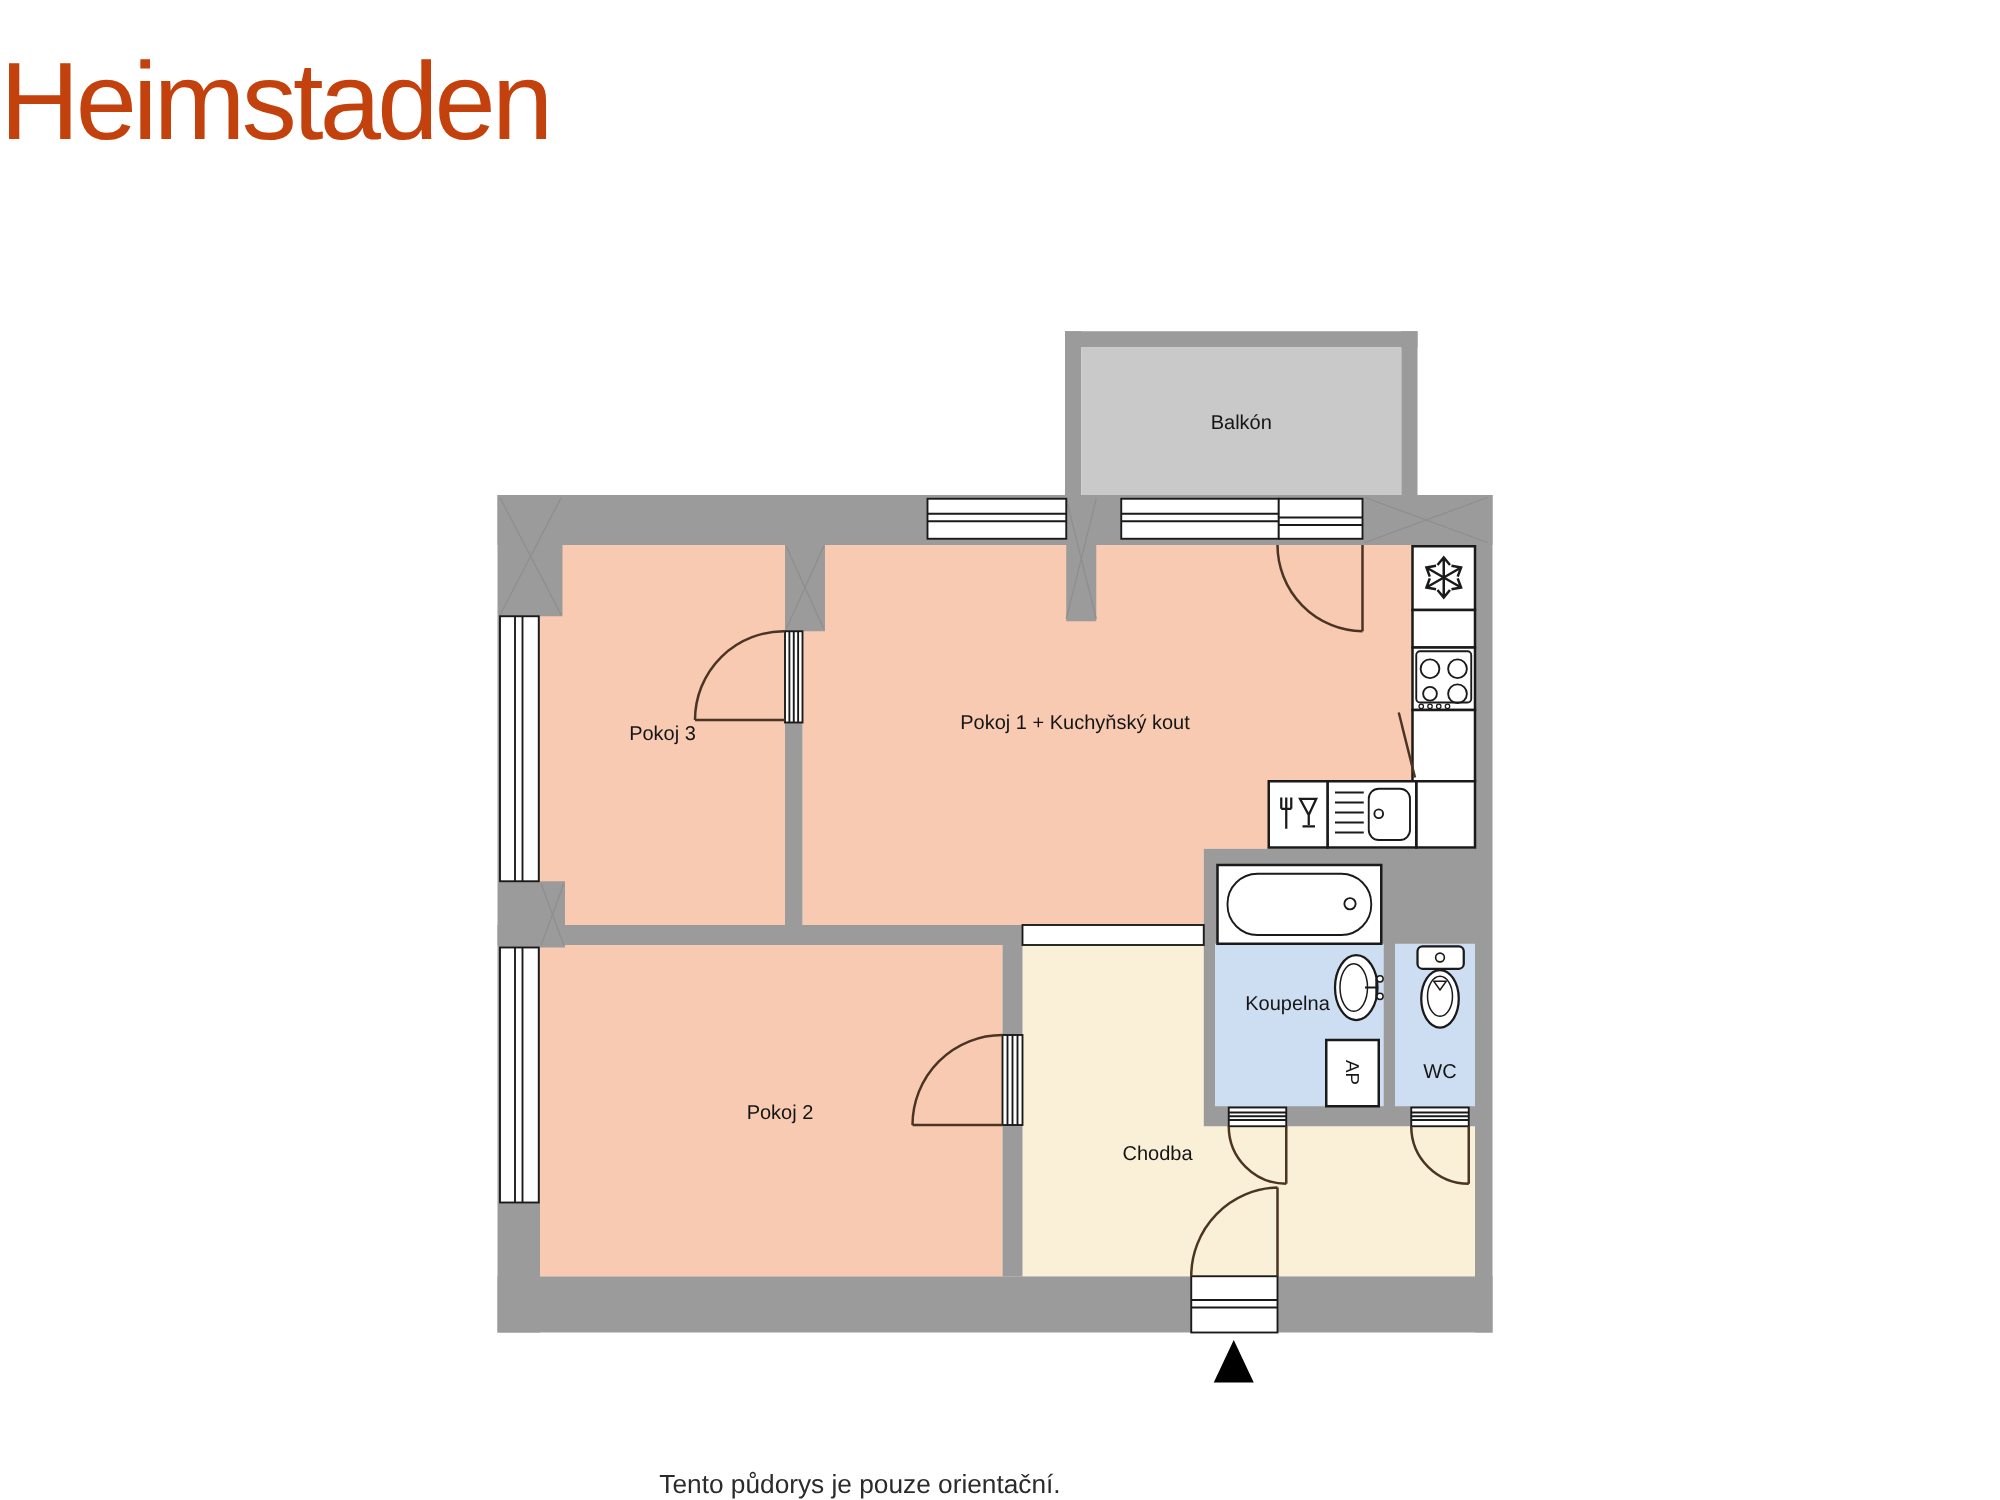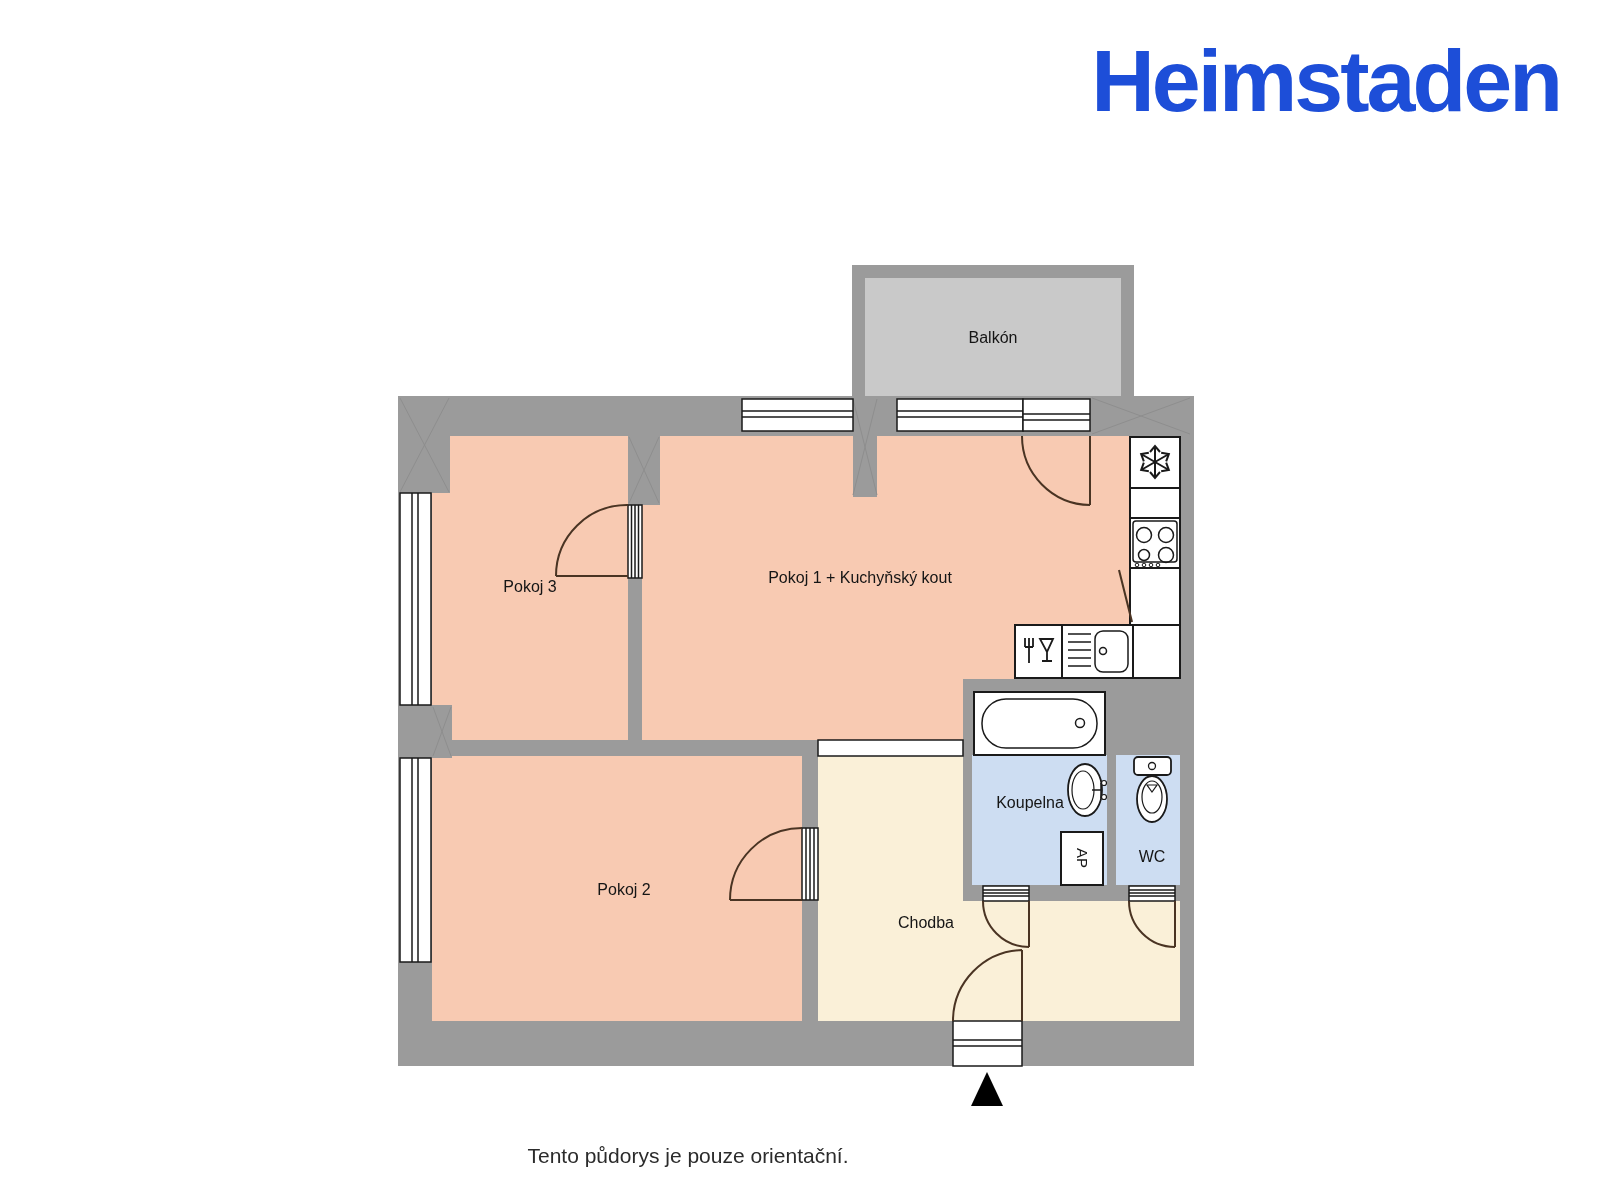--- a/index.html
+++ b/index.html
@@ -1,22 +1,22 @@
 <!DOCTYPE html>
 <html><head>
 <meta charset="utf-8">
 <style>
   html,body{margin:0;padding:0;background:#ffffff;width:1600px;height:1200px;overflow:hidden;}
   body{font-family:"Liberation Sans", sans-serif;position:relative;}
   .logo{
-    position:absolute;top:30px;left:0;width:1560px;text-align:right;
-    font-size:88px;font-weight:bold;letter-spacing:-3px;color:#1d4ed8;
+    position:absolute;top:30px;left:0;width:1560px;text-align:left;
+    font-size:88px;font-weight:normal;letter-spacing:-3px;color:#c2410c;
   }
   .footer{
-    position:absolute;top:1144px;left:0;width:1376px;text-align:center;
+    position:absolute;top:1176px;left:0;width:1376px;text-align:center;
     font-size:21px;color:#2b2b2b;
   }
   svg{position:absolute;top:0;left:0;}
   .room-label{font-size:16px;fill:#151515;text-anchor:middle;}
   .ap-label{font-size:15px;fill:#151515;text-anchor:middle;}
   .wall{fill:#9b9b9b;}
   .fix{fill:#ffffff;stroke:#1a1a1a;stroke-width:2;}
   .fixthin{fill:#ffffff;stroke:#1a1a1a;stroke-width:1.5;}
   .ln{stroke:#1a1a1a;stroke-width:1.5;fill:none;}
   .arc{stroke:#4a3423;stroke-width:2;fill:none;}

